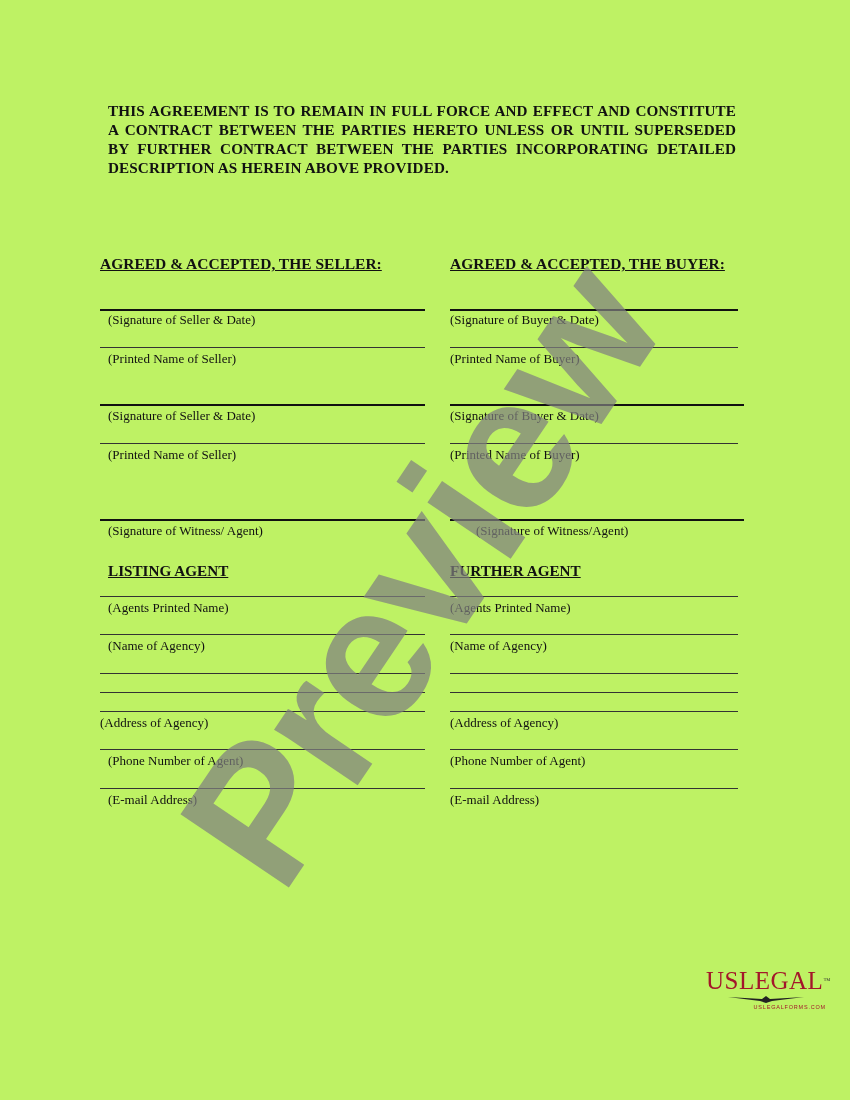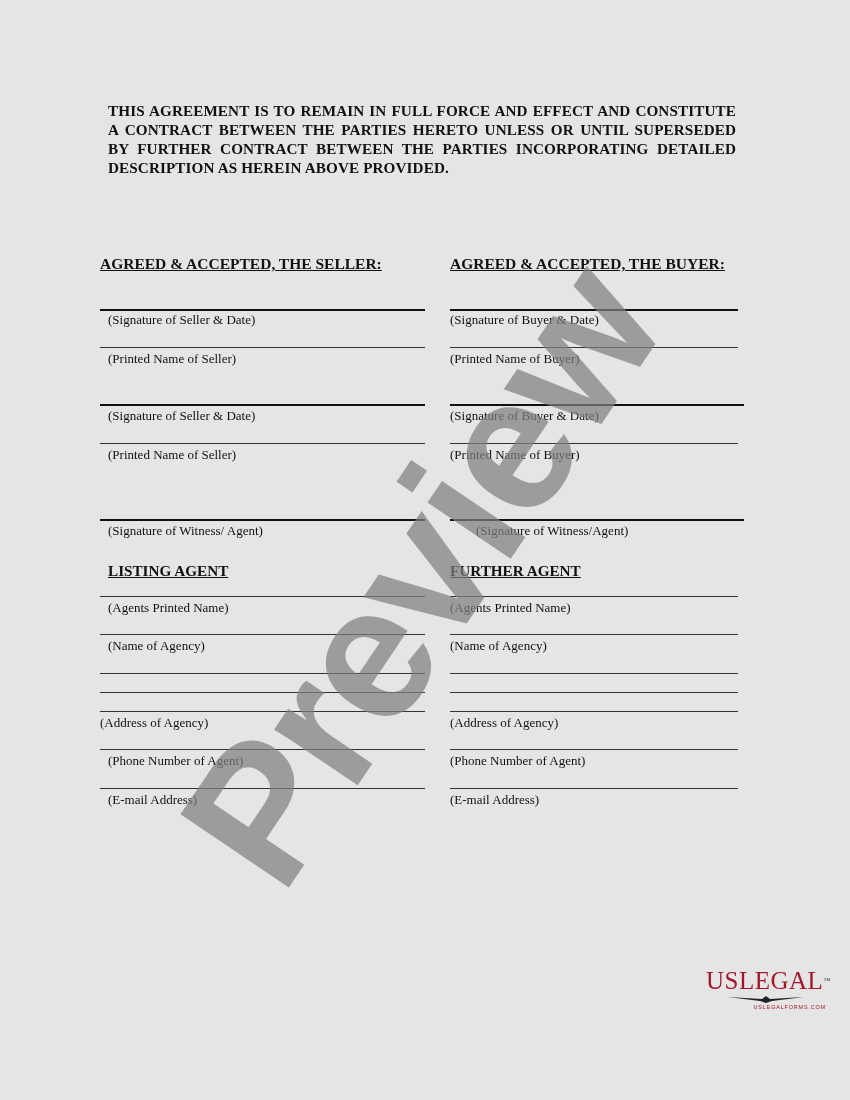--- a/index.html
+++ b/index.html
@@ -1,16 +1,16 @@
 <!DOCTYPE html>
 <html><head>
 <meta charset="utf-8">
 <style>
   html, body { margin:0; padding:0; background:#ffffff; }
-  #page { position:relative; width:850px; height:1100px; background:#e5e5e5; overflow:hidden; font-family:"Liberation Serif", "DejaVu Serif", serif; color:#111; }
+  #page { position:relative; width:850px; height:1100px; background:#bef264; overflow:hidden; font-family:"Liberation Serif", "DejaVu Serif", serif; color:#111; }
   .intro { position:absolute; left:108px; top:101px; width:628px; font-weight:bold; font-size:15.2px; line-height:19px; text-align:justify; text-align-last:left; letter-spacing:0.1px; }
   .hdr { position:absolute; font-weight:bold; font-size:15.5px; text-decoration:underline; white-space:nowrap; }
   .line { position:absolute; height:0; border-top:1px solid #333; }
   .line.thick { border-top:2px solid #111; }
   .lbl { position:absolute; font-size:13px; white-space:nowrap; }
   .sub { position:absolute; font-weight:bold; font-size:15.2px; text-decoration:underline; white-space:nowrap; }
   .watermark { position:absolute; left:40px; top:480px; width:760px; text-align:center; font-family:"Liberation Sans","DejaVu Sans",sans-serif; font-weight:bold; font-size:190px; letter-spacing:-4px; color:rgba(128,128,128,0.72); transform:rotate(-56deg); transform-origin:center center; pointer-events:none; line-height:1; }
   .logo { position:absolute; left:706px; top:968px; width:120px; text-align:right; }
   .logo-main { font-family:"Liberation Serif","DejaVu Serif",serif; font-size:25px; color:#a3172a; letter-spacing:0.5px; line-height:26px; }
   .logo-main .tm { font-size:7px; vertical-align:top; color:#333; }

